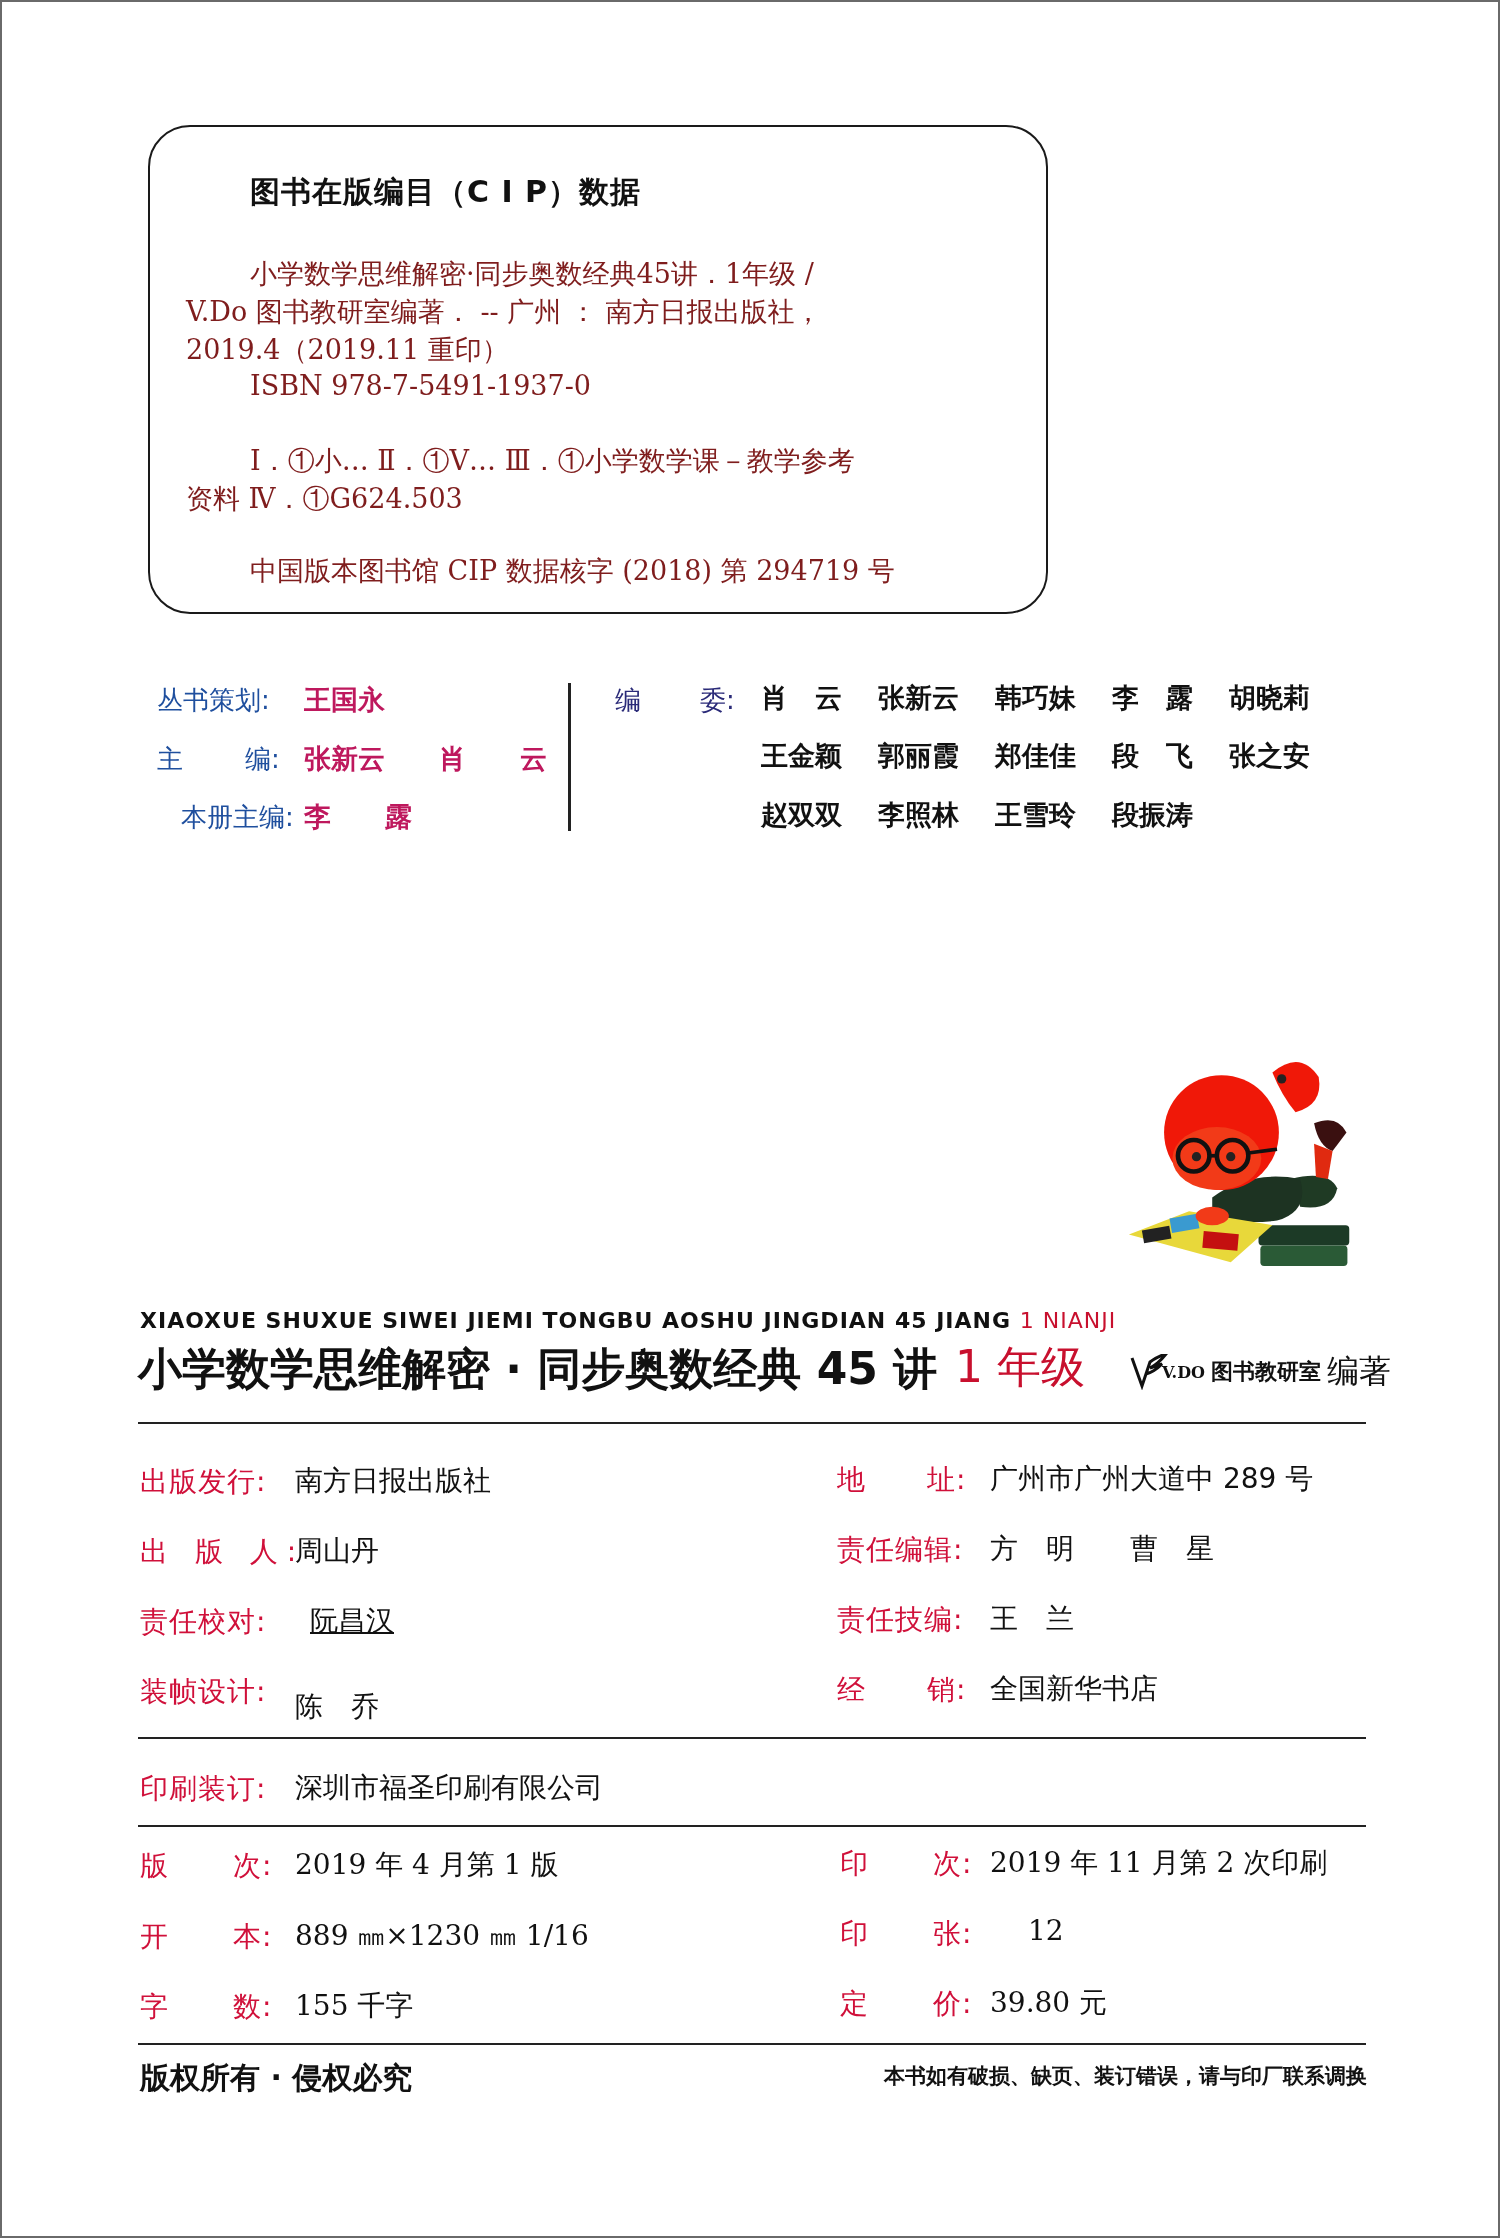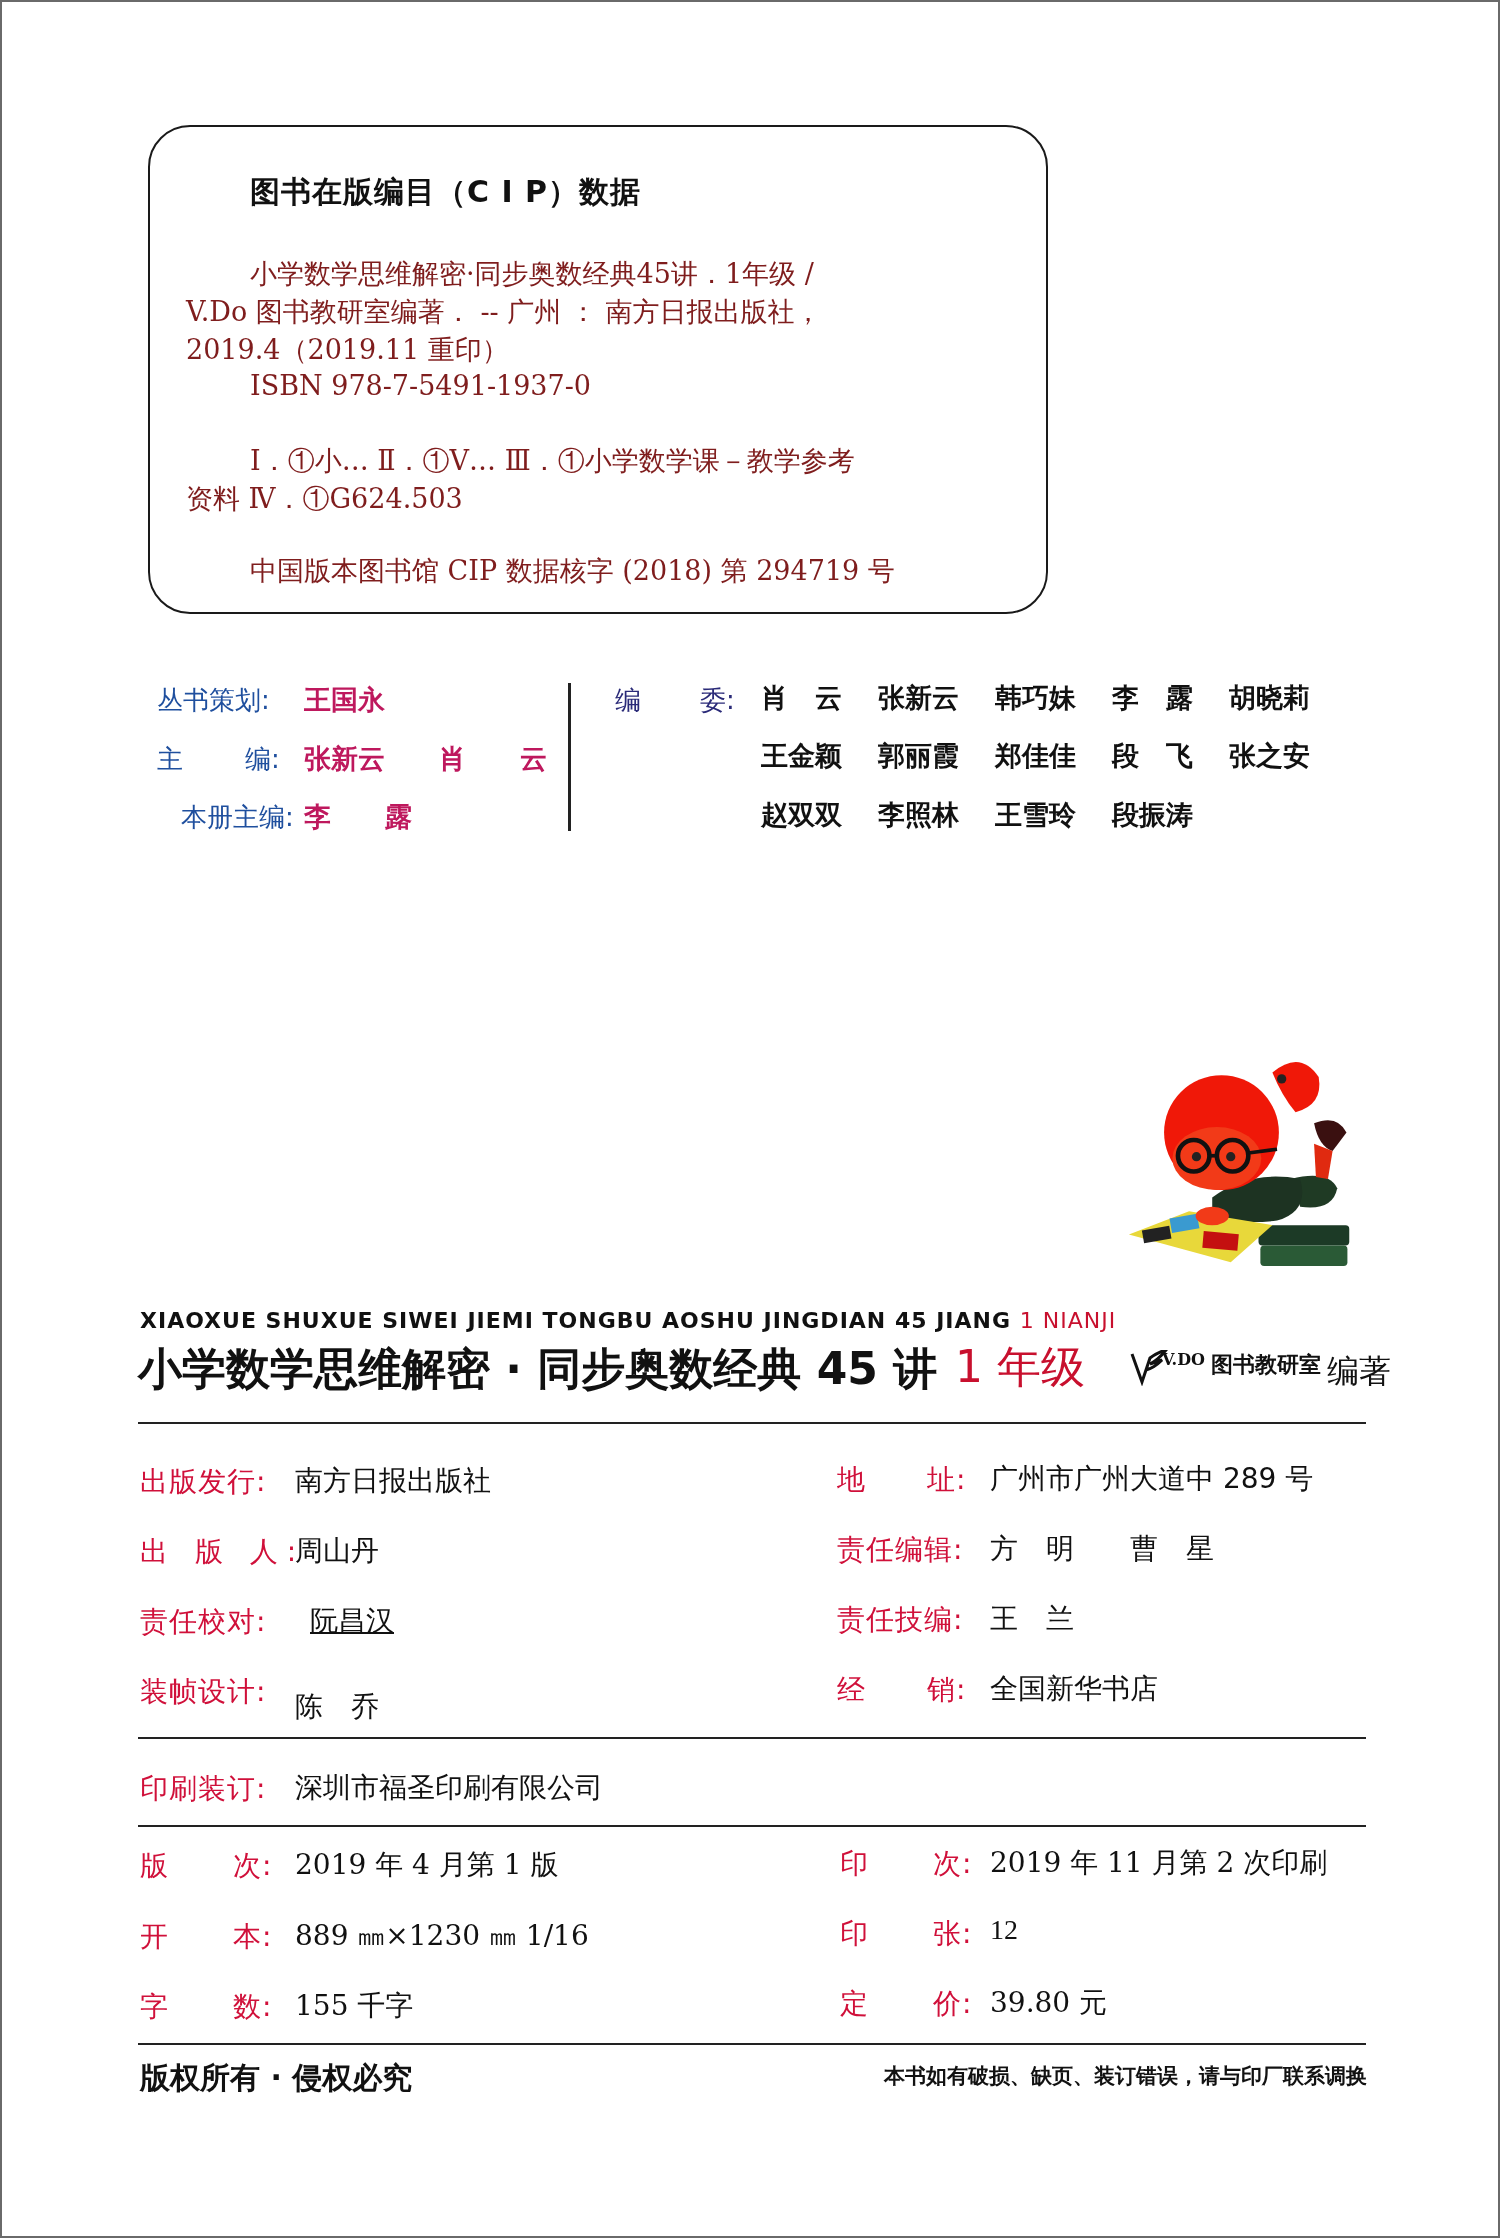--- a/index.html
+++ b/index.html
@@ -116,21 +116,21 @@
   <rect x="75" y="190" width="30" height="16" fill="#3a9ad0" transform="rotate(-10 90 198)"></rect>
   <rect x="45" y="203" width="30" height="14" fill="#222" transform="rotate(-10 60 210)"></rect>
   <rect x="110" y="208" width="38" height="18" fill="#c41010" transform="rotate(5 129 217)"></rect>
 
   <ellipse cx="120" cy="190" rx="18" ry="10" fill="#f23a18"></ellipse>
 </svg>
 
 <div class="abs pinyin" style="left:140px;top:1308px;"><span>XIAOXUE SHUXUE SIWEI JIEMI TONGBU AOSHU JINGDIAN 45 JIANG</span> <span class="red">1 NIANJI</span></div>
 <div class="abs book-title" style="left:138px;top:1340px;">小学数学思维解密 · 同步奥数经典 45 讲</div>
 <div class="abs grade" style="left:955px;top:1338px;">1 年级</div>
-<div class="abs" style="left:1128px;top:1350px;display:flex;align-items:flex-start;gap:6px;">
+<div class="abs" style="left:1128px;top:1350px;display:flex;align-items:center;gap:6px;">
   <svg width="40" height="36" viewBox="0 0 40 36">
     <path d="M4 4 L14 32 L22 8 Q30 2 38 0 Q30 10 22 14 Q28 12 34 10 Q26 18 18 20" fill="none" stroke="#111" stroke-width="3"></path>
   </svg>
   <span class="vdo-logo" style="font-size:16px;margin-left:-12px;">V.DO</span>
   <span class="vdo-text">图书教研室</span>
   <span class="bianzhu">编著</span>
 </div>
 
 <div class="rule" style="top:1422px;"></div>
 
@@ -178,21 +178,21 @@
 <div class="abs red-label" style="left:140px;top:1988px;">字</div>
 <div class="abs red-label" style="left:233px;top:1988px;"><span>数</span>:</div>
 <div class="abs info-val" style="left:295px;top:1987px;">155 千字</div>
 
 <div class="abs red-label" style="left:840px;top:1845px;">印</div>
 <div class="abs red-label" style="left:933px;top:1845px;"><span>次</span>:</div>
 <div class="abs info-val" style="left:990px;top:1844px;">2019 年 11 月第 2 次印刷</div>
 
 <div class="abs red-label" style="left:840px;top:1915px;">印</div>
 <div class="abs red-label" style="left:933px;top:1915px;"><span>张</span>:</div>
-<div class="abs info-val" style="left:990px;top:1914px;font-family:Liberation Serif, serif;">12</div>
+<div class="abs info-val" style="left:1028px;top:1914px;">12</div>
 
 <div class="abs red-label" style="left:840px;top:1985px;">定</div>
 <div class="abs red-label" style="left:933px;top:1985px;"><span>价</span>:</div>
 <div class="abs info-val" style="left:990px;top:1984px;">39.80 元</div>
 
 <div class="rule" style="top:2043px;"></div>
 
 <div class="abs footer-left" style="left:140px;top:2058px;">版权所有 · 侵权必究</div>
 <div class="abs footer-right" style="right:133px;top:2062px;">本书如有破损、缺页、装订错误，请与印厂联系调换</div>
 

